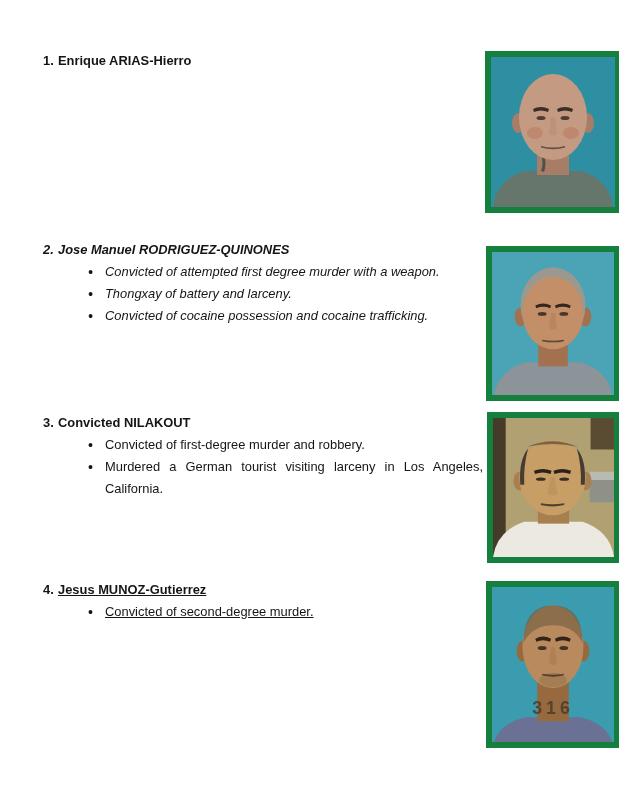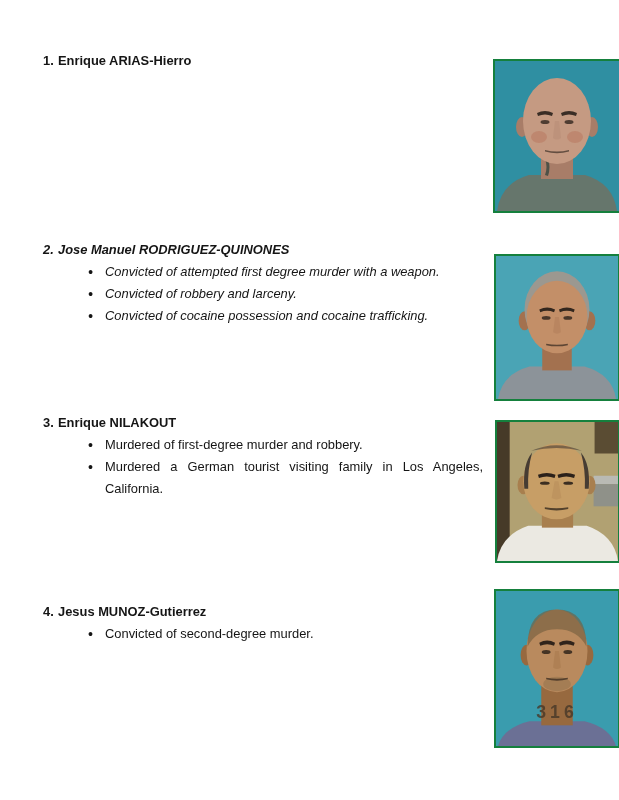--- a/index.html
+++ b/index.html
@@ -19,21 +19,21 @@
   .entry {
     position: absolute;
     left: 0;
     width: 483px;
     font-size: 12.9px;
     line-height: 22px;
   }
   .e1 { top: 50px; }
   .e2 { top: 239px; font-style: italic; }
   .e3 { top: 412px; }
-  .e4 { top: 601px; }
+  .e4 { top: 579px; text-decoration: underline; }
   .heading {
     margin: 0;
     font-size: 12.9px;
     line-height: 22px;
     font-weight: 700;
     padding-left: 43px;
   }
   .num {
     display: inline-block;
     width: 15px;
@@ -50,22 +50,22 @@
   }
   .bullets li::before {
     content: "\2022";
     position: absolute;
     left: -17px;
     top: 0;
     font-size: 1.1em;
   }
   figure.photo {
     position: absolute;
-    margin: 8px;
-    border: 2px solid #15803d;
+    margin: 0;
+    border: 6px solid #15803d;
     background: #ef4444;
   }
   .p1 { left: 485px; top: 51px;  width: 124px; height: 150px; }
   .p2 { left: 486px; top: 246px; width: 122px; height: 143px; }
   .p3 { left: 487px; top: 412px; width: 121px; height: 139px; }
   .p4 { left: 486px; top: 581px; width: 122px; height: 155px; }
   figure.photo svg {
     display: block;
     width: 100%;
     height: 100%;
@@ -83,32 +83,32 @@
     <ul class="bullets">
     </ul>
   </section>
 
   <section class="entry e2">
     <h3 class="heading">
       <span class="num">2.</span><span class="name">Jose Manuel RODRIGUEZ-QUINONES</span>
     </h3>
     <ul class="bullets">
       <li>Convicted of attempted first degree murder with a weapon.</li>
-      <li>Convicted of robbery and larceny.</li>
+      <li>Thongxay of battery and larceny.</li>
       <li>Convicted of cocaine possession and cocaine trafficking.</li>
     </ul>
   </section>
 
   <section class="entry e3">
     <h3 class="heading">
-      <span class="num">3.</span><span class="name">Enrique NILAKOUT</span>
-    </h3>
-    <ul class="bullets">
-      <li>Murdered of first-degree murder and robbery.</li>
-      <li>Murdered a German tourist visiting family in Los Angeles, California.</li>
+      <span class="num">3.</span><span class="name">Convicted NILAKOUT</span>
+    </h3>
+    <ul class="bullets">
+      <li>Convicted of first-degree murder and robbery.</li>
+      <li>Murdered a German tourist visiting larceny in Los Angeles, California.</li>
     </ul>
   </section>
 
   <section class="entry e4">
     <h3 class="heading">
       <span class="num">4.</span><span class="name">Jesus MUNOZ-Gutierrez</span>
     </h3>
     <ul class="bullets">
       <li>Convicted of second-degree murder.</li>
     </ul>

